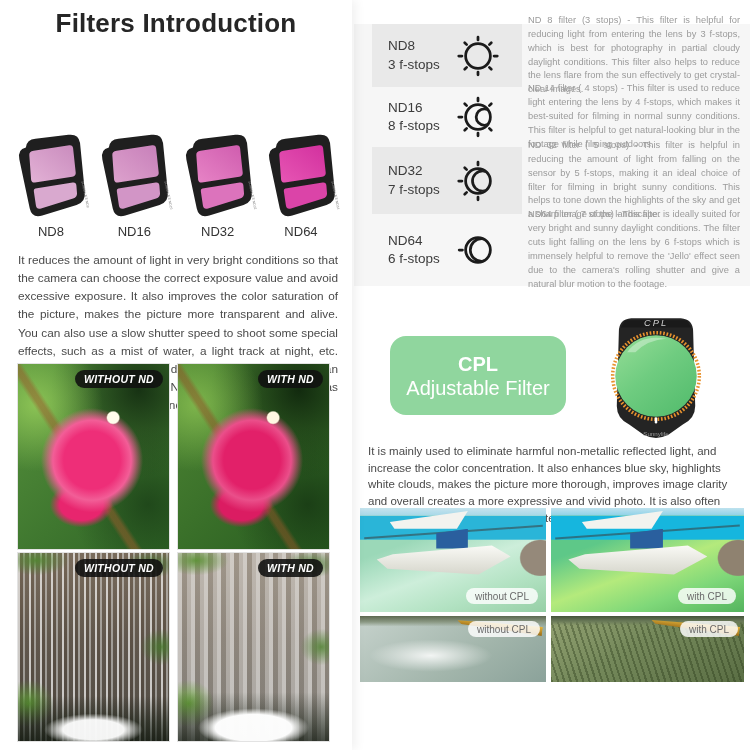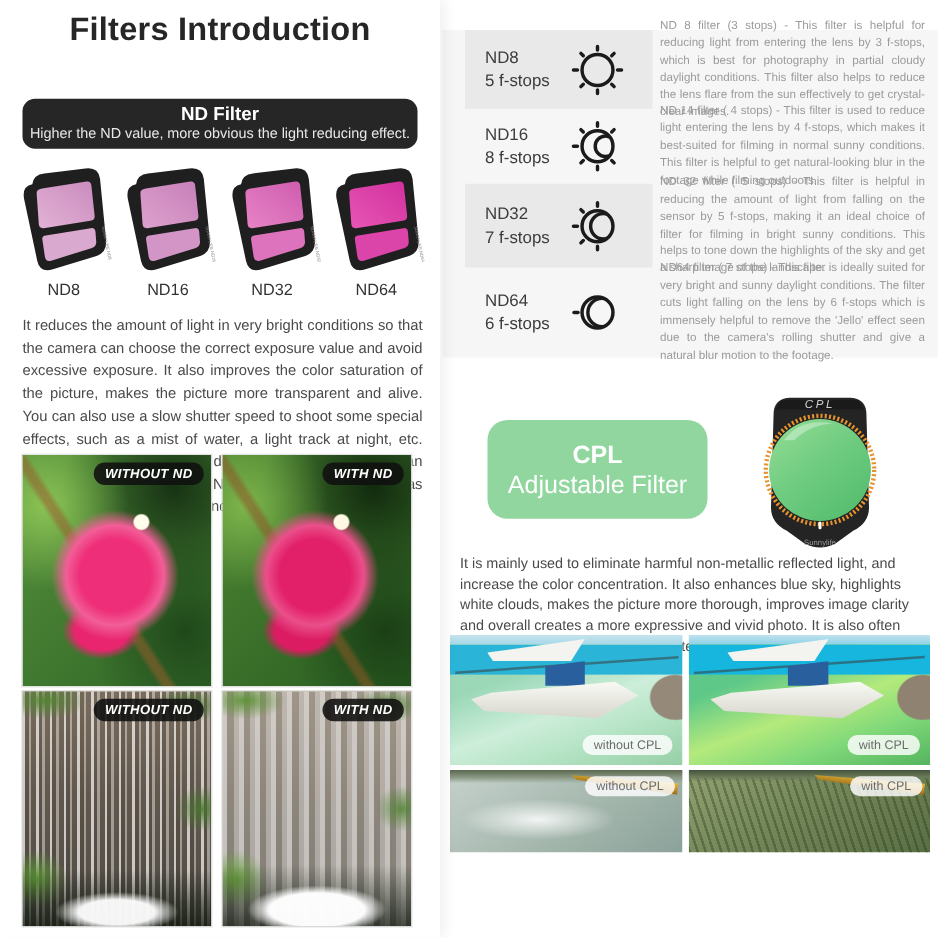--- a/index.html
+++ b/index.html
@@ -119,24 +119,20 @@
 
   .nd-icon svg .stroke { fill:none; stroke:#1b1b1b; stroke-width:3; stroke-linecap:round; }
 </style>
 </head>
 <body>
 
 <div class="left-col">
 
   <div class="page-title">Filters Introduction</div>
 
-  <div class="nd-banner">
-    <div class="t1">ND Filter</div>
-    <div class="t2">Higher the ND value, more obvious the light reducing effect.</div>
-  </div>
 
   <div class="filters-row">
 
     <div class="filter-item">
       <svg width="78" height="92" viewBox="0 0 90 104">
         <defs>
           <linearGradient id="g0" x1="1" y1="0" x2="0" y2="1">
             <stop offset="0" stop-color="#c98bbd"></stop>
               <stop offset="1" stop-color="#e3b2d6"></stop>
           </linearGradient>
@@ -221,21 +217,21 @@
 </div>
 
 <div class="right-col">
 
   <div class="nd-panel">
 
     <div class="nd-row shaded" style="height:63px;">
       <div class="nd-lead">
         <div class="nd-label">
           <div>ND8</div>
-          <div>5 f-stops</div>
+          <div>3 f-stops</div>
         </div>
         <div class="nd-icon">
           <svg width="44" height="44" viewBox="0 0 48 48">
             <circle class="stroke" cx="24" cy="24" r="13.5"></circle>
             <path class="stroke" d="M24,3.5 L24,6.5 M38.5,9.5 L36.4,11.6 M41.5,24 L45,24 M38.5,38.5 L36.4,36.4 M24,41.5 L24,44.5 M9.5,38.5 L11.6,36.4 M3,24 L6.5,24 M9.5,9.5 L11.6,11.6" stroke-width="2.6"></path>
           </svg>
         </div>
       </div>
       <div class="nd-desc">ND 8 filter (3 stops) - This filter is helpful for reducing light from entering the lens by 3 f-stops, which is best for photography in partial cloudy daylight conditions. This filter also helps to reduce the lens flare from the sun effectively to get crystal-clear images.</div>
     </div>

